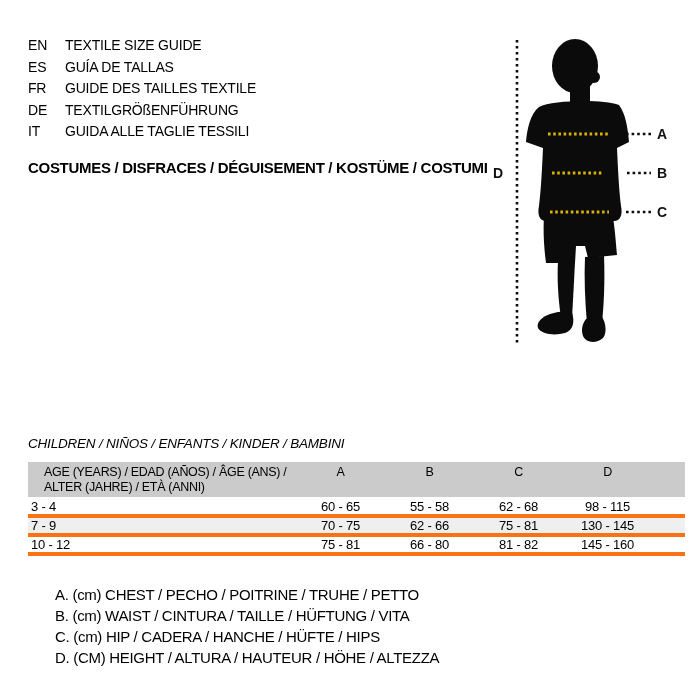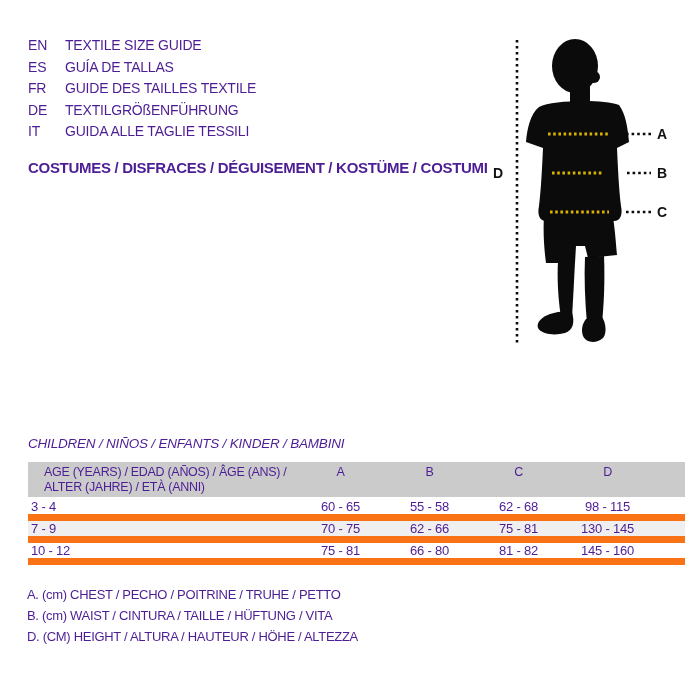--- a/index.html
+++ b/index.html
@@ -1,18 +1,18 @@
 <!DOCTYPE html>
 <html><head>
 <meta charset="utf-8">
 <style>
   html,body{margin:0;padding:0;background:#fff;}
   .canvas{
     position:relative;width:700px;height:700px;background:#ffffff;overflow:hidden;
-    font-family:"Liberation Sans",sans-serif;color:#4c1d95;
+    font-family:"Liberation Sans",sans-serif;color:#000000;
   }
   
   .lang-block{position:absolute;left:28px;top:35px;}
   .lang-row{display:flex;line-height:21.5px;font-size:14px;letter-spacing:-0.2px;}
   .lang-code{width:37px;flex:0 0 37px;}
   .lang-label{white-space:nowrap;}
   
   .category-title{
     position:absolute;left:28px;top:159px;font-size:15px;font-weight:bold;
     letter-spacing:-0.3px;white-space:nowrap;
@@ -28,25 +28,25 @@
     position:absolute;left:28px;top:462px;width:657px;border-collapse:collapse;table-layout:fixed;
   }
   .size-table thead tr{background:#cbcbcb;border-bottom:2px solid #ffffff;}
   .size-table th{
     font-weight:normal;font-size:12.5px;letter-spacing:-0.3px;vertical-align:top;
     padding:3px 0 0 0;height:32px;text-align:center;
   }
   .size-table th.age-head{text-align:left;padding-left:16px;line-height:15px;}
   .size-table td{font-size:13px;height:15px;padding:0;text-align:center;letter-spacing:-0.2px;}
   .size-table td.age-cell{text-align:left;padding-left:3px;}
-  .size-table tbody tr{border-bottom:7px solid #f97316;}
+  .size-table tbody tr{border-bottom:4px solid #f97316;}
   .size-table tbody tr:nth-child(even){background:#efefef;}
   
   .legend{position:absolute;left:27px;top:584px;}
-  .legend-line{font-size:13px;line-height:21px;letter-spacing:-0.3px;white-space:nowrap;}
+  .legend-line{font-size:15px;line-height:21px;letter-spacing:-0.3px;white-space:nowrap;margin-left:28px;}
 </style>
 </head>
 <body>
 
 <div class="canvas">
 
   <div class="lang-block">
     <div class="lang-row">
       <span class="lang-code">EN</span>
       <span class="lang-label">TEXTILE SIZE GUIDE</span>
@@ -154,16 +154,17 @@
         <td>81 - 82</td>
         <td>145 - 160</td>
         <td></td>
       </tr>
     </tbody>
   </table>
 
   <div class="legend">
     <div class="legend-line">A. (cm) CHEST / PECHO / POITRINE / TRUHE / PETTO</div>
     <div class="legend-line">B. (cm) WAIST / CINTURA / TAILLE / HÜFTUNG / VITA</div>
+    <div class="legend-line">C. (cm) HIP / CADERA / HANCHE / HÜFTE / HIPS</div>
     <div class="legend-line">D. (CM) HEIGHT / ALTURA / HAUTEUR / HÖHE / ALTEZZA</div>
   </div>
 
 </div>
 
 </body></html>

